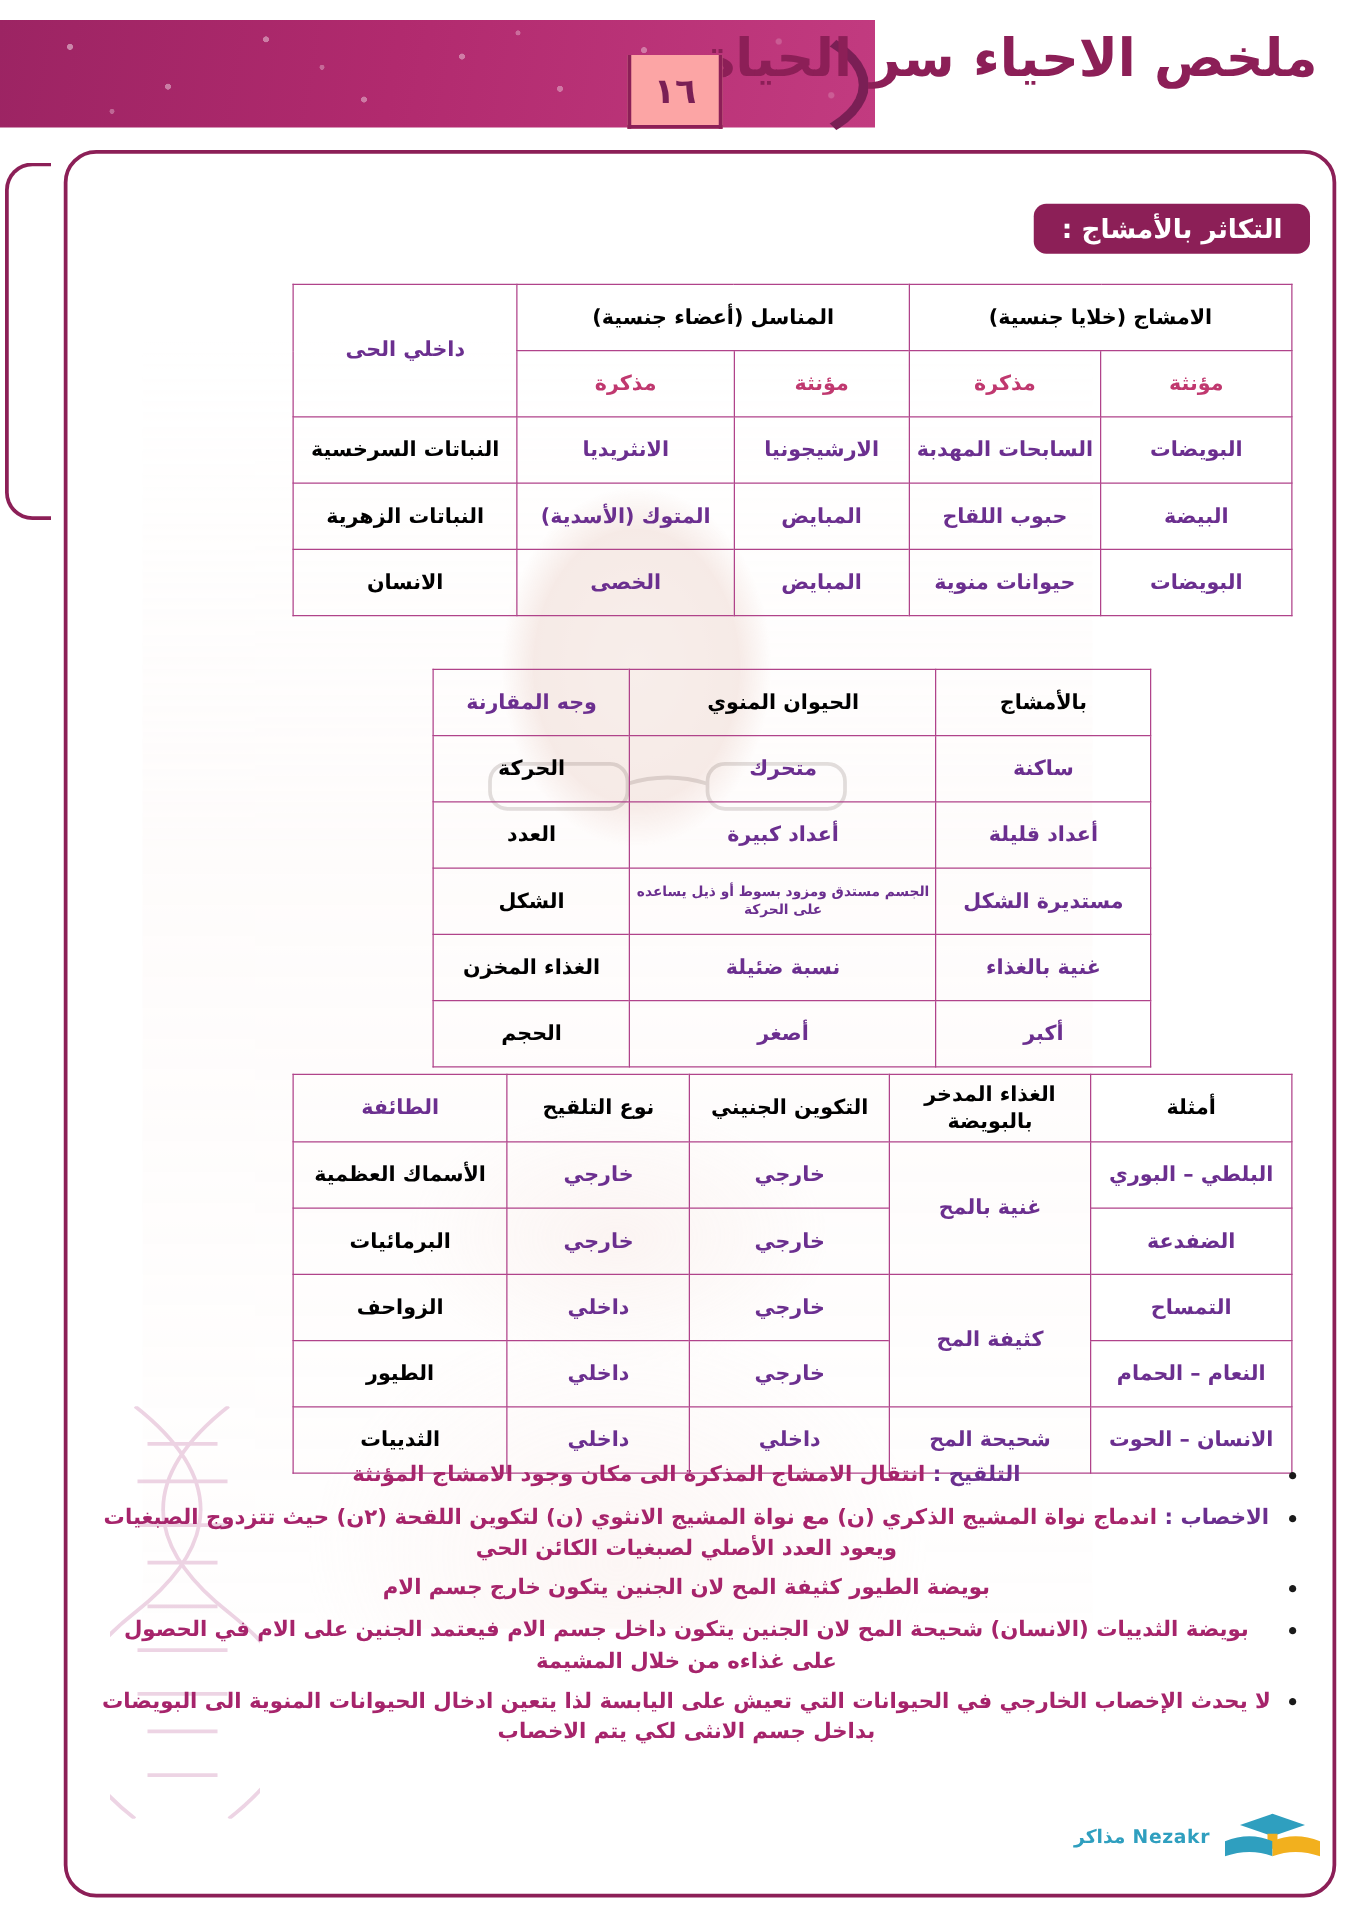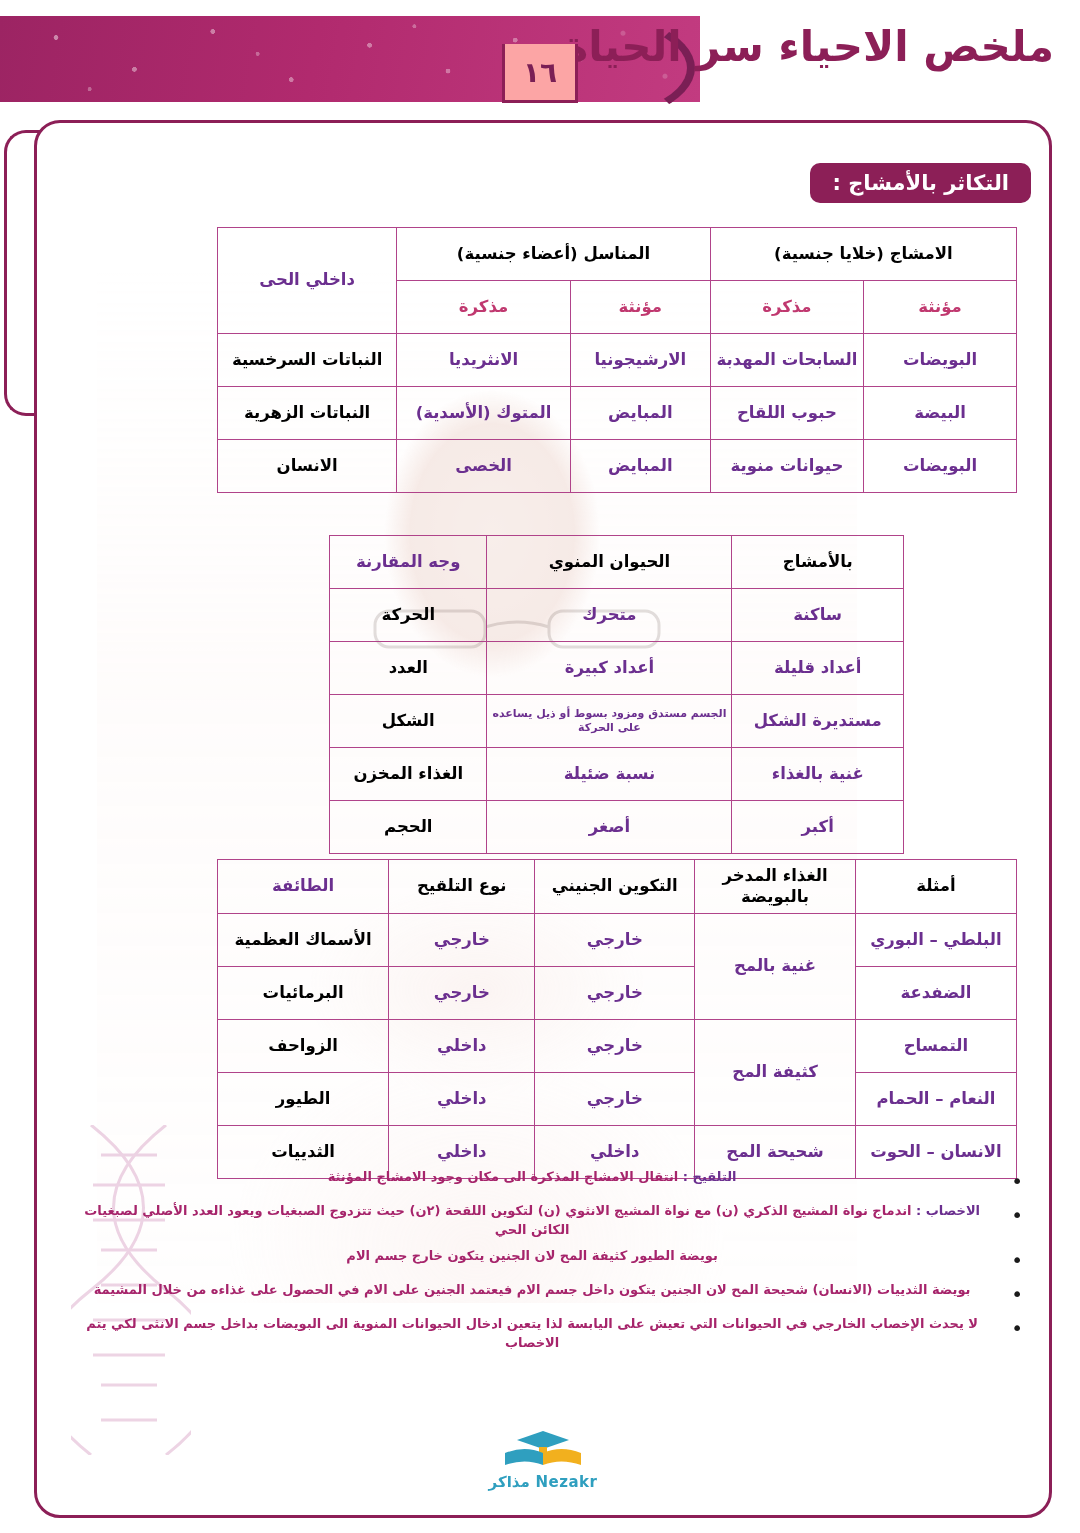--- a/index.html
+++ b/index.html
@@ -55,21 +55,21 @@
   }
   .page-badge{
     position:absolute;top:44px;left:502px;width:70px;height:56px;
     background:#fca5a5;border:3px solid #8c1f57;border-top:none;
     display:flex;align-items:center;justify-content:center;
     font-size:28px;color:#7a1f55;font-weight:bold;
   }
 
   
   .page{
-    position:absolute;top:120px;left:34px;width:1012px;height:1392px;
+    position:absolute;top:120px;left:51px;width:1012px;height:1392px;
     border:3px solid #8c1f57;border-radius:26px;
     background:#fff;overflow:hidden;
   }
   .left-tab{
     position:absolute;top:130px;left:4px;width:34px;height:280px;
     border:3px solid #8c1f57;border-right:none;border-radius:22px 0 0 22px;
     background:#fff;
   }
 
   
@@ -122,29 +122,29 @@
   }
   .bullet{
     display:flex;gap:10px;align-items:flex-start;
     margin-bottom:7px;
   }
   .bullet .dot{
     flex:0 0 auto;color:#1a1a1a;font-size:20px;line-height:1.35;
   }
   .bullet .txt{
     flex:1 1 auto;text-align:center;
-    font-size:13px;font-weight:bold;line-height:1.45;color:#a6246b;
+    font-size:17px;font-weight:bold;line-height:1.45;color:#a6246b;
   }
   .bullet .txt .kw{color:#6b2f8f;}
   .bullet.ctr .txt{text-align:center;}
 
   
   .footer-logo{
     position:absolute;bottom:24px;left:0;width:100%;
-    display:flex;flex-direction:column;align-items:center;gap:2px;
+    display:flex;align-items:center;gap:2px;
   }
   .footer-logo .name{
     font-size:15px;font-weight:bold;color:#2f9fbf;letter-spacing:.5px;
   }
 </style>
 </head>
 <body>
 
 <div class="header">
   <div class="header-band"></div>

